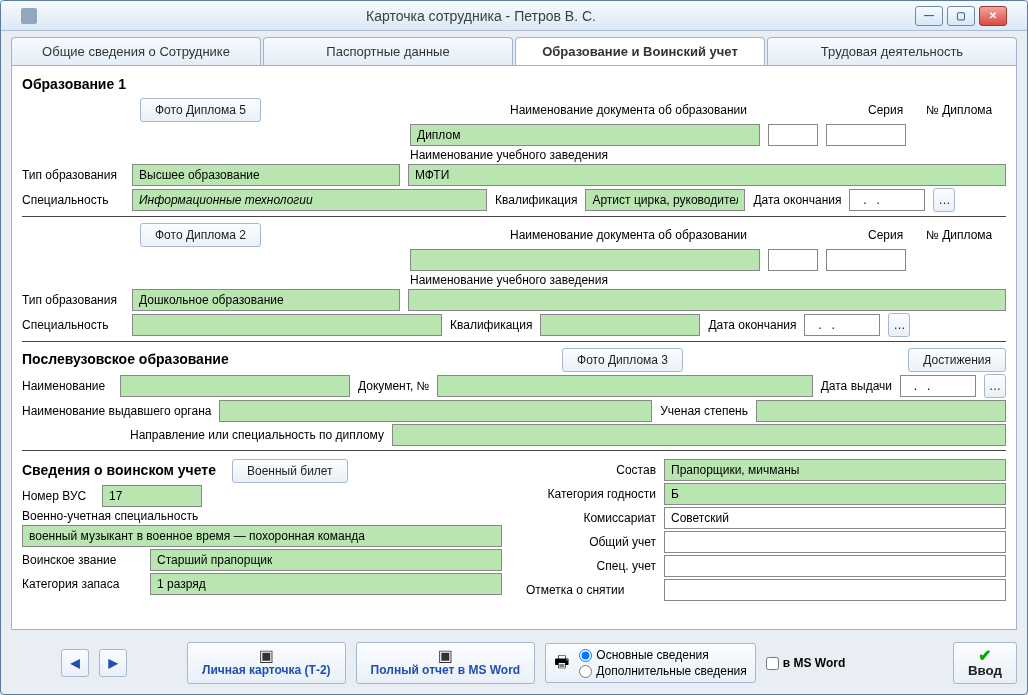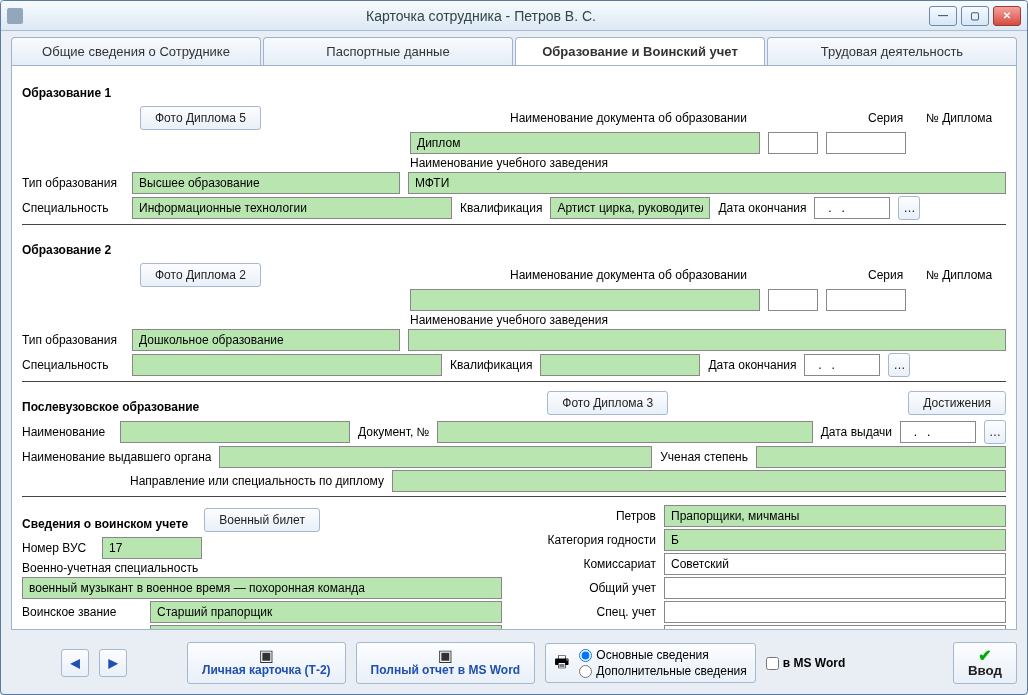--- a/index.html
+++ b/index.html
@@ -19,21 +19,21 @@
   overflow: hidden;
   display: flex;
   flex-direction: column;
 }
 .titlebar {
   height: 30px;
   background: linear-gradient(#f7fbff, #dce8f4);
   border-bottom: 1px solid #a8bdd4;
   display: flex;
   align-items: center;
-  padding: 0 6px;
+  padding: 0 20px;
   position: relative;
 }
 .titlebar .sysicon {
   width: 16px; height: 16px;
   background: #92a6bc;
   border-radius: 2px;
   margin-right: 10px;
 }
 .titlebar .title {
   flex: 1;
@@ -87,22 +87,22 @@
   font-weight: 600;
 }
 .pane {
   flex: 1;
   background: #fff;
   border: 1px solid #9fb4cc;
   padding: 6px 10px;
   overflow: auto;
 }
 h4.section {
-  margin: 12px 0 4px;
-  font-size: 12px;
+  margin: 2px 0 4px;
+  font-size: 14px;
   font-weight: bold;
 }
 .btn {
   display: inline-flex;
   align-items: center;
   justify-content: center;
   gap: 6px;
   height: 24px;
   padding: 0 14px;
   background: linear-gradient(#fcfdff,#e9f0f8);
@@ -210,33 +210,30 @@
         <div style="width:380px"></div>
         <span class="lbl">Наименование учебного заведения</span>
       </div>
       <div class="row">
         <span class="lbl" style="width:102px">Тип образования</span>
         <input class="inp" style="width: 268px;" value="Высшее образование">
         <input class="inp" style="flex: 1 1 0%;" value="МФТИ">
       </div>
       <div class="row">
         <span class="lbl" style="width:102px">Специальность</span>
-        <input class="inp" style="width: 320px;" value="Информационные технологии">
+        <input class="inp" style="width: 355px; font-style: italic;" value="Информационные технологии">
         <span class="lbl">Квалификация</span>
         <input class="inp" style="width: 160px;" value="Артист цирка, руководитель ц">
         <span class="lbl">Дата окончания</span>
         <input class="inp white" style="width: 76px;" value="  .   .   ">
         <button class="btn dots">…</button>
       </div>
 
       <hr class="sep">
 
-      <div class="row">
-        <h4 class="section">Образование 2</h4>
-      </div>
       <div class="row">
         <div style="width:110px"></div>
         <button class="btn">Фото Диплома 2</button>
         <div style="flex:1"></div>
         <div style="width:350px"><span class="lbl">Наименование документа об образовании</span></div>
         <div style="width:50px"><span class="lbl">Серия</span></div>
         <div style="width:80px"><span class="lbl">№ Диплома</span></div>
       </div>
       <div class="row">
         <div style="width:380px"></div>
@@ -315,21 +312,21 @@
             <span class="lbl" style="width:120px">Воинское звание</span>
             <input class="inp" style="flex: 1 1 0%;" value="Старший прапорщик">
           </div>
           <div class="row">
             <span class="lbl" style="width:120px">Категория запаса</span>
             <input class="inp" style="flex: 1 1 0%;" value="1 разряд">
           </div>
         </div>
         <div style="flex:1">
           <div class="row">
-            <span class="lbl" style="width:130px;text-align:right">Петров</span>
+            <span class="lbl" style="width:130px;text-align:right">Состав</span>
             <input class="inp" style="flex: 1 1 0%;" value="Прапорщики, мичманы">
           </div>
           <div class="row">
             <span class="lbl" style="width:130px;text-align:right">Категория годности</span>
             <input class="inp" style="flex: 1 1 0%;" value="Б">
           </div>
           <div class="row">
             <span class="lbl" style="width:130px;text-align:right">Комиссариат</span>
             <input class="inp white" style="flex: 1 1 0%;" value="Советский">
           </div>

